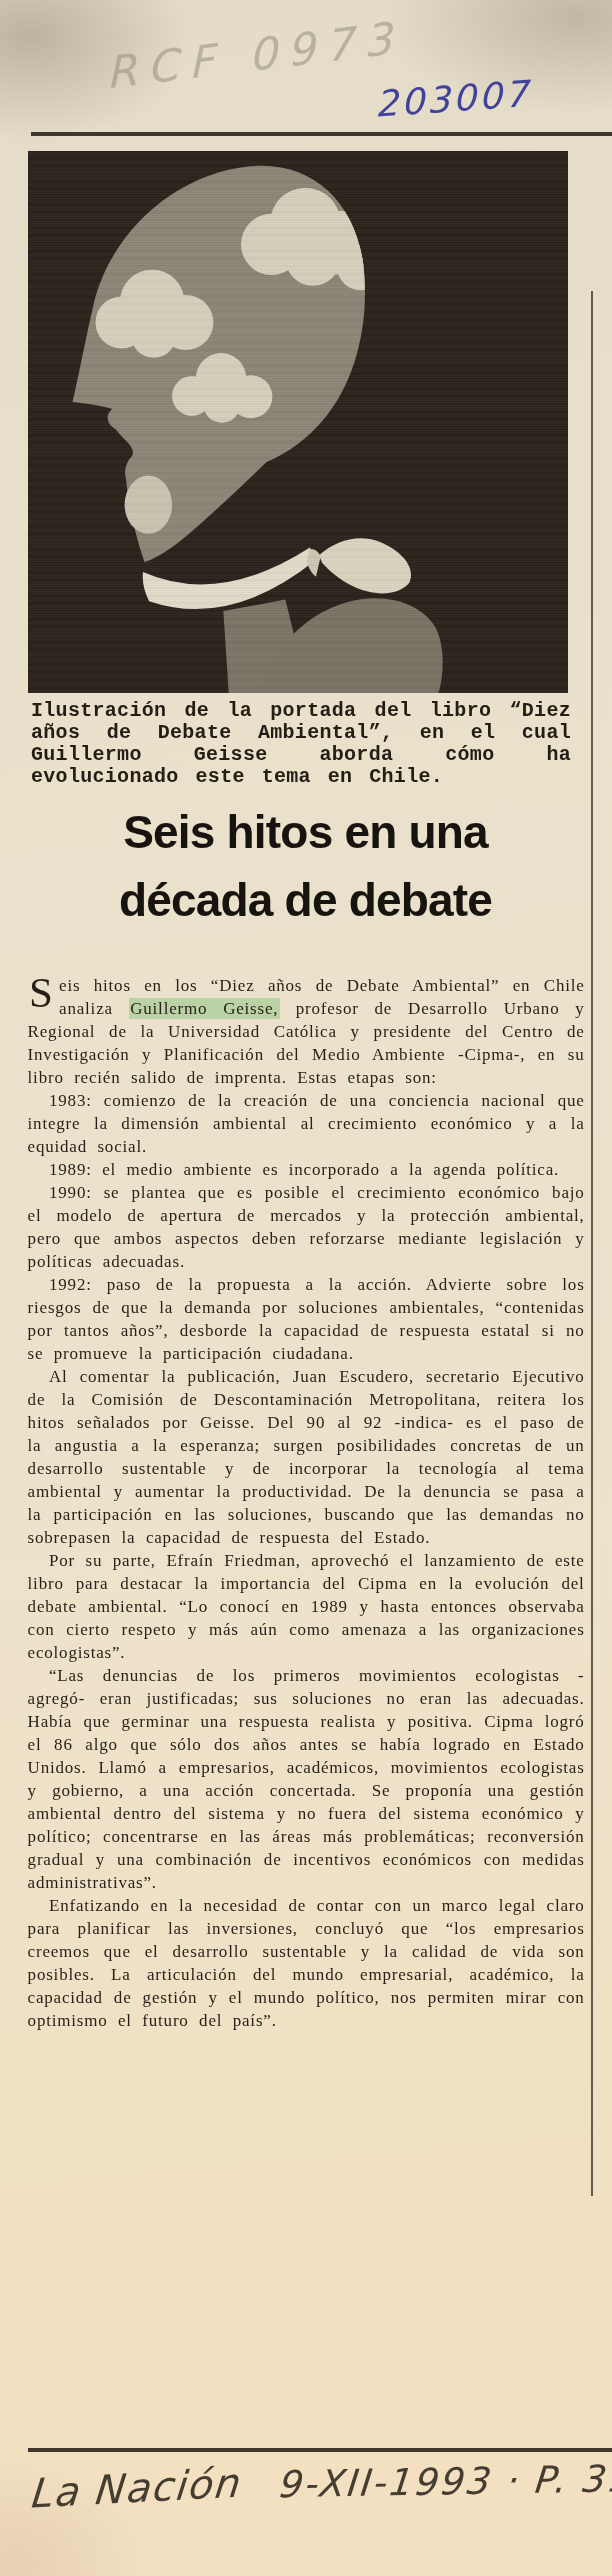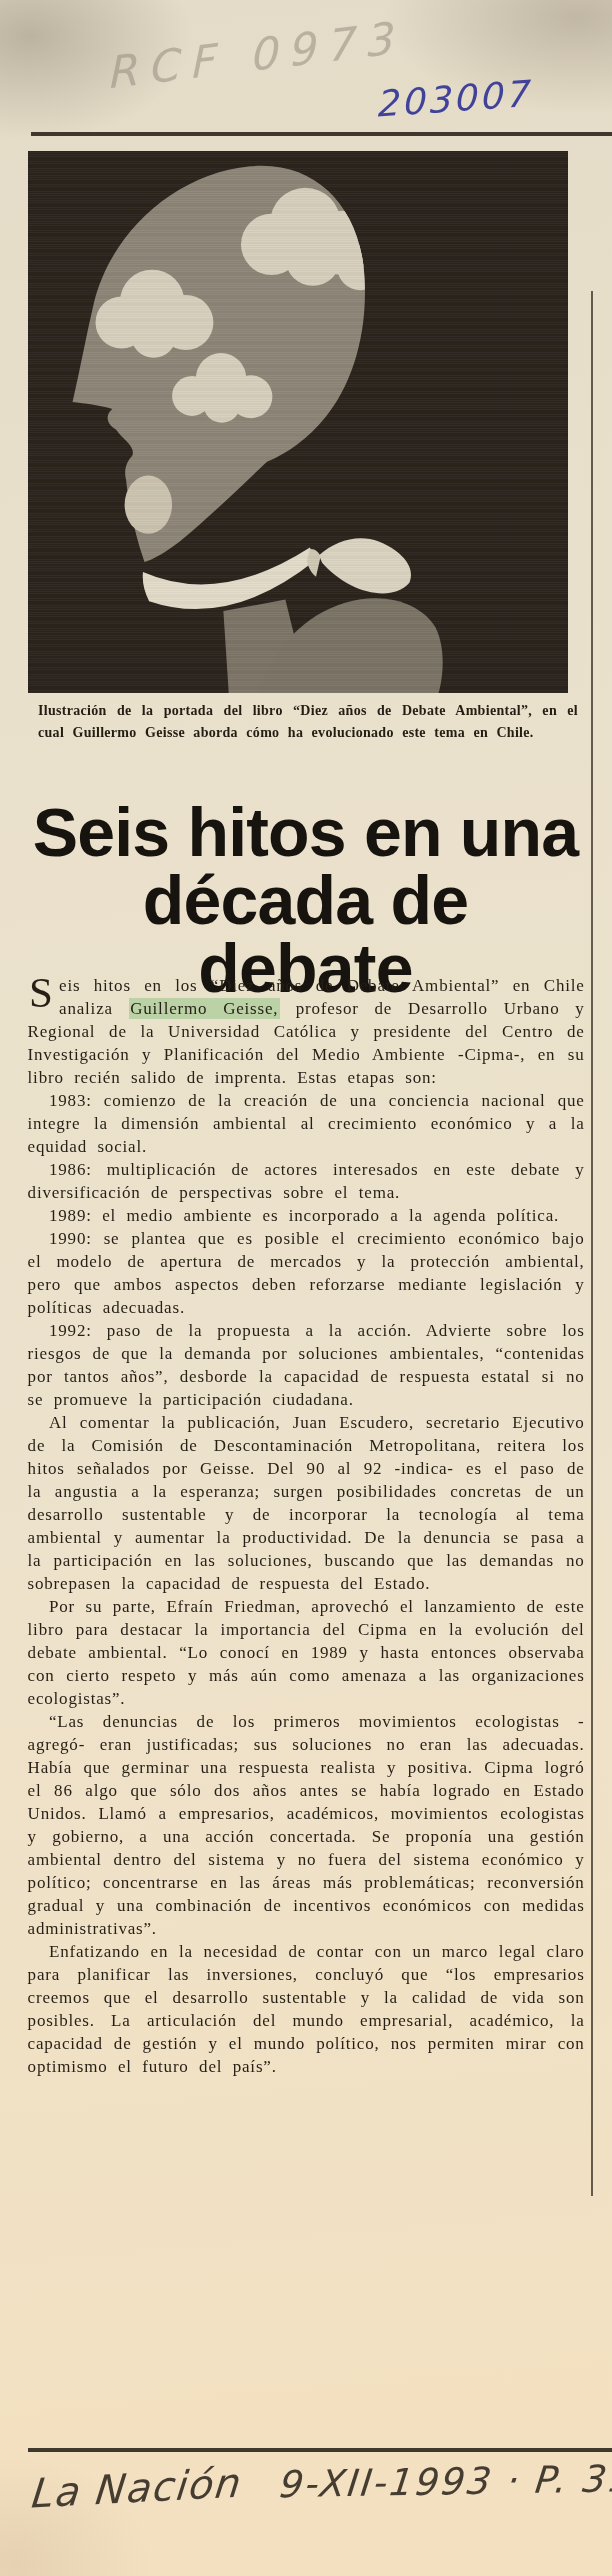--- a/index.html
+++ b/index.html
@@ -48,31 +48,31 @@
     background:#2b241d;
   }
   .photo svg{display:block;width:540px;height:542px;}
   .photo::after{
     content:"";position:absolute;inset:0;
     background:repeating-linear-gradient(0deg,rgba(255,255,255,.035) 0 0.8px,rgba(0,0,0,.03) 0.8px 2.3px);
     pointer-events:none;
   }
 
   .caption{
-    position:absolute;left:38px;top:700px;width:540px;
-    font-family:Liberation Serif, serif;font-weight:700;
-    font-size:14px;line-height:22px;
+    position:absolute;left:31px;top:700px;width:540px;
+    font-family:Liberation Mono, monospace;font-weight:700;
+    font-size:20px;line-height:22px;
     letter-spacing:0.3px;word-spacing:4.6px;
     color:#241d13;text-align:justify;
   }
 
   .headline{
     position:absolute;left:27px;top:798px;width:557px;margin:0;
     font-family:"Liberation Sans",sans-serif;font-weight:700;
-    font-size:68px;line-height:68px;letter-spacing:-0.8px;
+    font-size:46px;line-height:68px;letter-spacing:-0.8px;
     text-align:center;color:#17130e;
   }
 
   .article-body{
     position:absolute;left:27.6px;top:974px;width:557px;
     font-size:17px;line-height:23px;
     letter-spacing:0.8px;word-spacing:5.4px;
     color:#261f16;
   }
   .para{margin:0;text-indent:21.4px;text-align:justify;}
@@ -154,21 +154,20 @@
     </svg>
   </div>
 
   <div class="caption">Ilustración de la portada del libro “Diez años de Debate Ambiental”, en el cual Guillermo Geisse aborda cómo ha evolucionado este tema en Chile.</div>
 
   <h1 class="headline"><span>Seis hitos en una</span><br><span>década de debate</span></h1>
 
   <div class="article-body">
       <p class="para first"><span class="seg-dropcap">S</span><span class="seg-normal">eis hitos en los “Diez años de Debate Ambiental” en Chile analiza </span><span class="seg-highlight">Guillermo Geisse,</span><span class="seg-normal"> profesor de Desarrollo Urbano y Regional de la Universidad Católica y presidente del Centro de Investigación y Planificación del Medio Ambiente -Cipma-, en su libro recién salido de imprenta. Estas etapas son:</span></p>
       <p class="para"><span class="seg-bold">1983</span><span class="seg-normal">: comienzo de la creación de una conciencia nacional que integre la dimensión ambiental al crecimiento económico y a la equidad social.</span></p>
-      <p class="para"><span class="seg-bold">1986</span><span class="seg-normal">: multiplicación de actores interesados en este debate y diversificación de perspectivas sobre el tema.</span></p>
       <p class="para"><span class="seg-bold">1989</span><span class="seg-normal">: el medio ambiente es incorporado a la agenda política.</span></p>
       <p class="para"><span class="seg-bold">1990</span><span class="seg-normal">: se plantea que es posible el crecimiento económico bajo el modelo de apertura de mercados y la protección ambiental, pero que ambos aspectos deben reforzarse mediante legislación y políticas adecuadas.</span></p>
       <p class="para"><span class="seg-bold">1992</span><span class="seg-normal">: paso de la propuesta a la acción. Advierte sobre los riesgos de que la demanda por soluciones ambientales, “contenidas por tantos años”, desborde la capacidad de respuesta estatal si no se promueve la participación ciudadana.</span></p>
       <p class="para"><span class="seg-normal">Al comentar la publicación, Juan Escudero, secretario Ejecutivo de la Comisión de Descontaminación Metropolitana, reitera los hitos señalados por Geisse. Del 90 al 92 -indica- es el paso de la angustia a la esperanza; surgen posibilidades concretas de un desarrollo sustentable y de incorporar la tecnología al tema ambiental y aumentar la productividad. De la denuncia se pasa a la participación en las soluciones, buscando que las demandas no sobrepasen la capacidad de respuesta del Estado.</span></p>
       <p class="para"><span class="seg-normal">Por su parte, Efraín Friedman, aprovechó el lanzamiento de este libro para destacar la importancia del Cipma en la evolución del debate ambiental. “Lo conocí en 1989 y hasta entonces observaba con cierto respeto y más aún como amenaza a las organizaciones ecologistas”.</span></p>
       <p class="para"><span class="seg-normal">“Las denuncias de los primeros movimientos ecologistas -agregó- eran justificadas; sus soluciones no eran las adecuadas. Había que germinar una respuesta realista y positiva. Cipma logró el 86 algo que sólo dos años antes se había logrado en Estado Unidos. Llamó a empresarios, académicos, movimientos ecologistas y gobierno, a una acción concertada. Se proponía una gestión ambiental dentro del sistema y no fuera del sistema económico y político; concentrarse en las áreas más problemáticas; reconversión gradual y una combinación de incentivos económicos con medidas administrativas”.</span></p>
       <p class="para"><span class="seg-normal">Enfatizando en la necesidad de contar con un marco legal claro para planificar las inversiones, concluyó que “los empresarios creemos que el desarrollo sustentable y la calidad de vida son posibles. La articulación del mundo empresarial, académico, la capacidad de gestión y el mundo político, nos permiten mirar con optimismo el futuro del país”.</span></p>
     </div>
 
   <div class="column-divider"></div>

